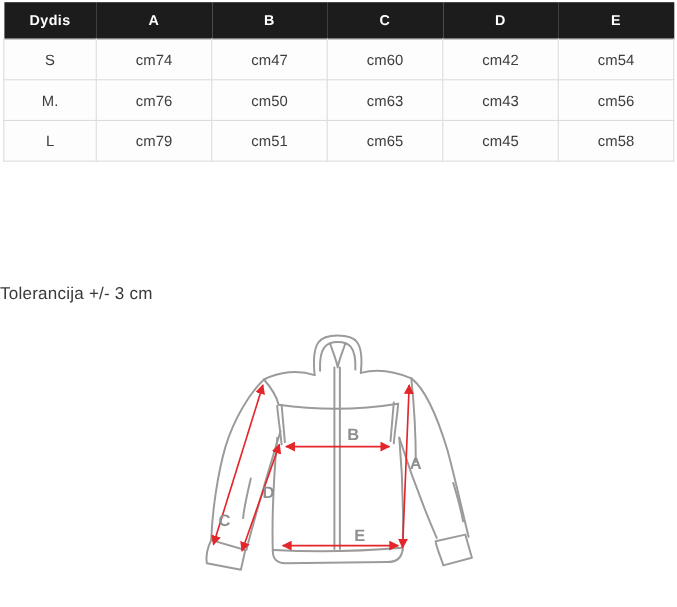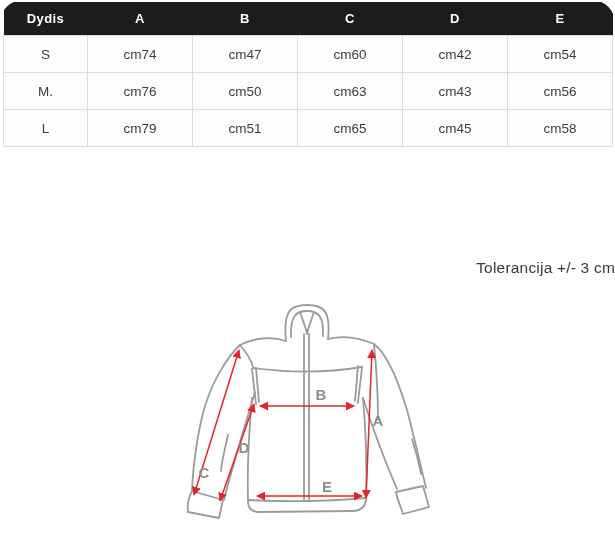--- a/index.html
+++ b/index.html
@@ -1,32 +1,32 @@
 <!DOCTYPE html>
 <html><head>
 <meta charset="utf-8">
 <style>
   html,body{margin:0;padding:0;background:#ffffff;}
   body{width:615px;height:552px;font-family:"Liberation Sans",sans-serif;}
-  .page{position:relative;width:615px;height:552px;background:#ffffff;overflow:hidden;border-radius:23px;}
+  .page{position:relative;width:615px;height:552px;background:#ffffff;overflow:hidden;}
 
   table.size-table{border-collapse:collapse;table-layout:fixed;width:609px;margin:2px 3px 0 3px;}
   table.size-table thead th{
     background:#1c1c1c;color:#ffffff;font-size:13px;font-weight:bold;
     height:31px;letter-spacing:.4px;border:none;text-align:center;
   }
   table.size-table tbody td{
     background:#fdfdfd;border:1px solid #dcdcdc;height:34px;
     text-align:center;vertical-align:middle;font-size:13.5px;color:#3d3d3d;
   }
   col.c-size{width:84px;}
   col.c-val{width:105px;}
 
   .tolerance{
-    position:absolute;top:259px;left:0;width:615px;text-align:right;
+    position:absolute;top:259px;left:0;width:615px;text-align:left;
     font-size:15.5px;color:#3a3a3a;letter-spacing:.2px;
   }
 
   svg.diagram{position:absolute;top:292px;left:0;}
   .outline{stroke:#9b9b9b;stroke-width:1.8;fill:none;stroke-linecap:round;stroke-linejoin:round;}
   .arrow{stroke:#e42529;stroke-width:1.5;fill:none;}
   .mlabel{fill:#8f8f8f;font-size:15px;font-weight:bold;font-family:"Liberation Sans",sans-serif;text-anchor:middle;}
 </style>
 </head>
 <body>

